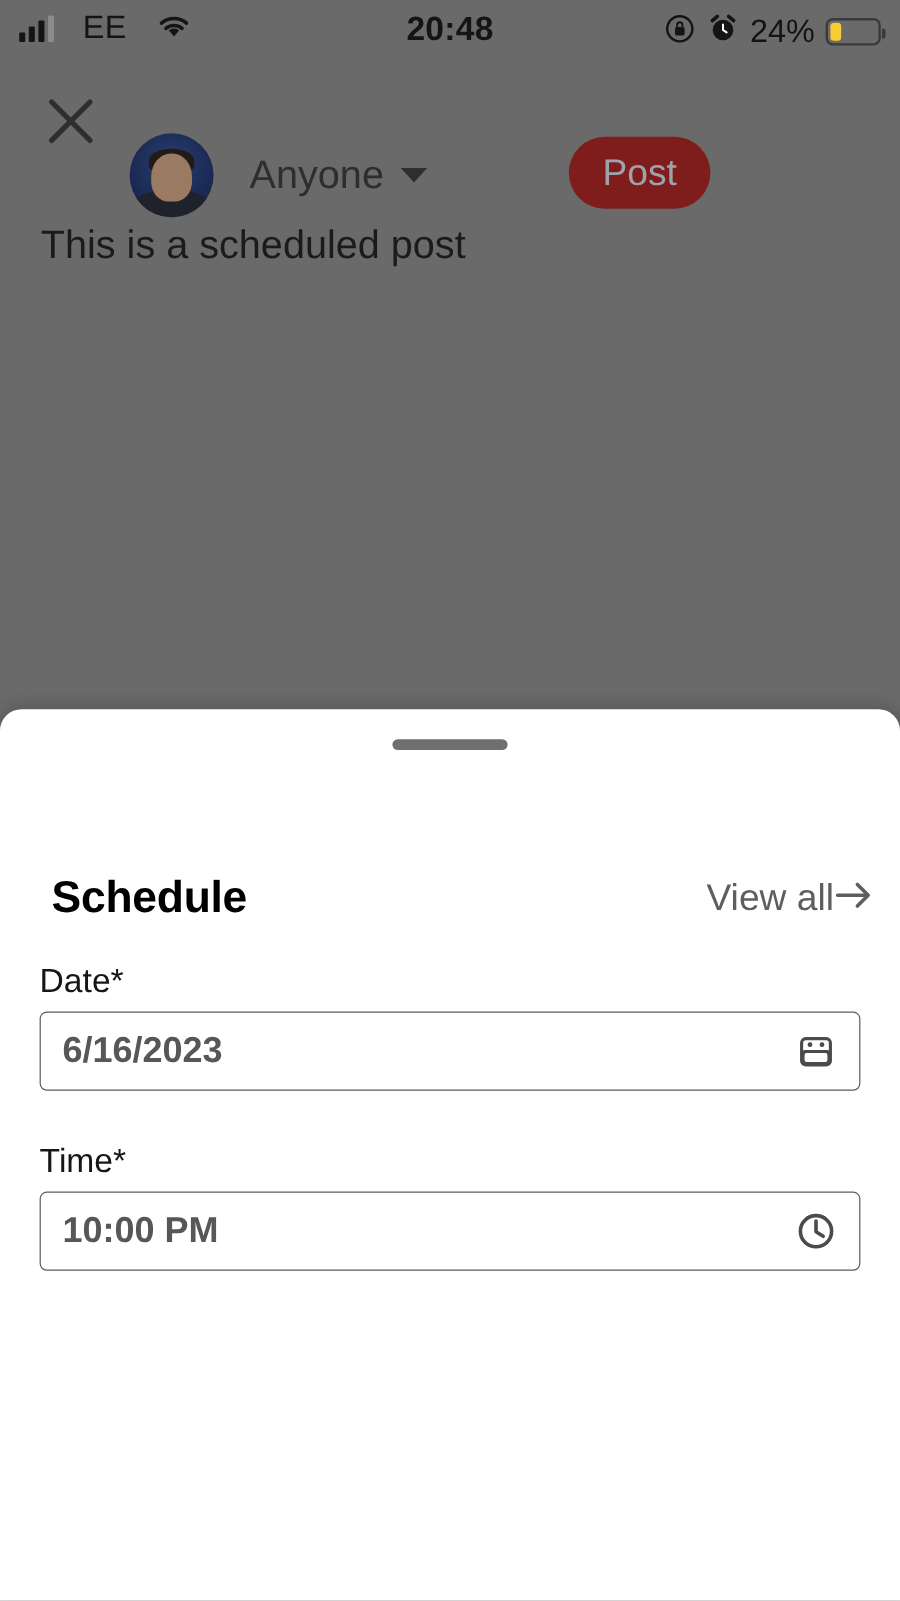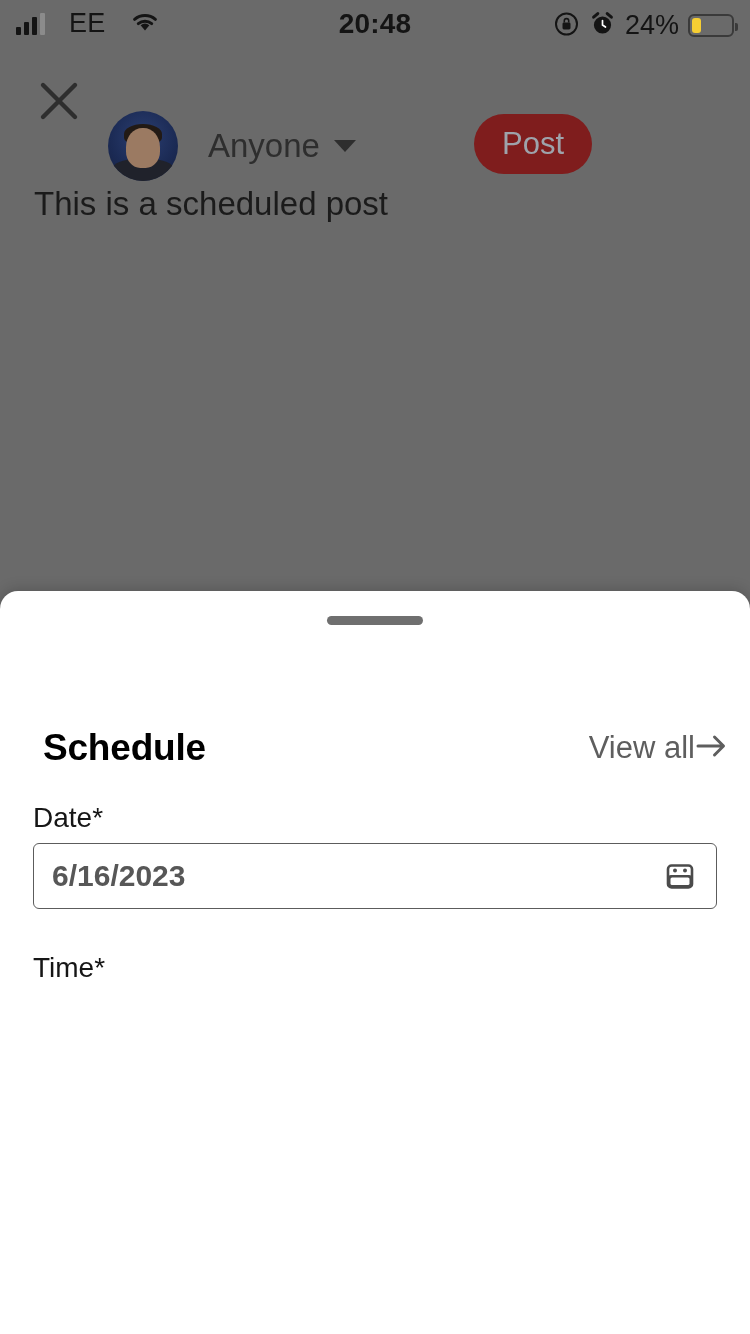--- a/index.html
+++ b/index.html
@@ -226,15 +226,24 @@
           <rect x="7.5" y="18.5" width="19" height="7.5" rx="1.6" fill="#ffffff"></rect>
           <circle cx="12" cy="11.6" r="2" fill="#4b4b4b"></circle>
           <circle cx="22" cy="11.6" r="2" fill="#4b4b4b"></circle>
         </svg>
       </span>
     </div>
   </div>
 
   <div class="field" id="field-time">
     <div class="field-label">Time*</div>
+    <div class="field-box">
+      <span class="field-value" placeholder="10:00 PM">10:00 PM</span>
+      <span class="field-icon">
+        <svg width="34" height="34" viewBox="0 0 34 34">
+          <circle cx="17" cy="17" r="13" stroke="#4b4b4b" stroke-width="3" fill="none"></circle>
+          <path d="M17 8.6V17.4l6 3.8" stroke="#4b4b4b" stroke-width="3" fill="none" stroke-linecap="round" stroke-linejoin="round"></path>
+        </svg>
+      </span>
+    </div>
   </div>
 
 </div>
 
 </body></html>

